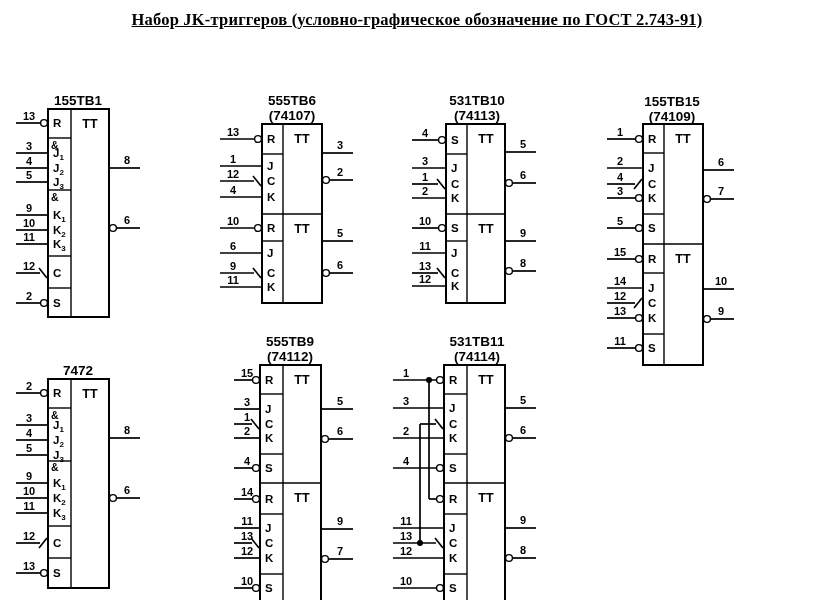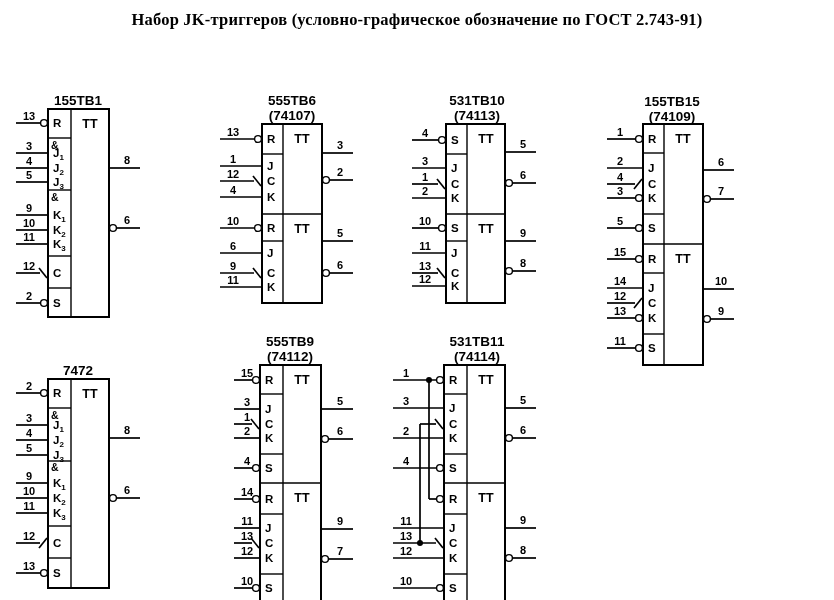--- a/index.html
+++ b/index.html
@@ -1,18 +1,18 @@
 <!DOCTYPE html>
 <html><head>
 <meta charset="utf-8">
 <style>
   html,body{margin:0;padding:0;background:#fff;}
   #stage{position:relative;width:834px;height:600px;background:#fff;overflow:hidden;}
   #page-heading{position:absolute;left:0;top:10px;width:834px;text-align:center;
-    font:700 16.5px "Liberation Serif",serif;color:#000;margin:0;letter-spacing:.2px;}
+    font:700 16.5px "Liberation Serif",serif;color:#000;margin:0;letter-spacing:.2px;text-decoration:underline;}
   #diagram-host{position:absolute;left:0;top:0;width:834px;height:600px;margin-top:28px;}
   svg text{fill:#000;}
   .body{fill:#fff;stroke:#000;stroke-width:2;}
   .thin{stroke:#000;stroke-width:1.4;}
   .wire{stroke:#000;stroke-width:1.7;}
   .inv{fill:#fff;stroke:#000;stroke-width:1.4;}
   .dot{fill:#000;stroke:none;}
   .pin{font:700 11px "Liberation Sans",sans-serif;}
   .lbl{font:700 11.5px "Liberation Sans",sans-serif;}
   .sub{font-size:8px;}

